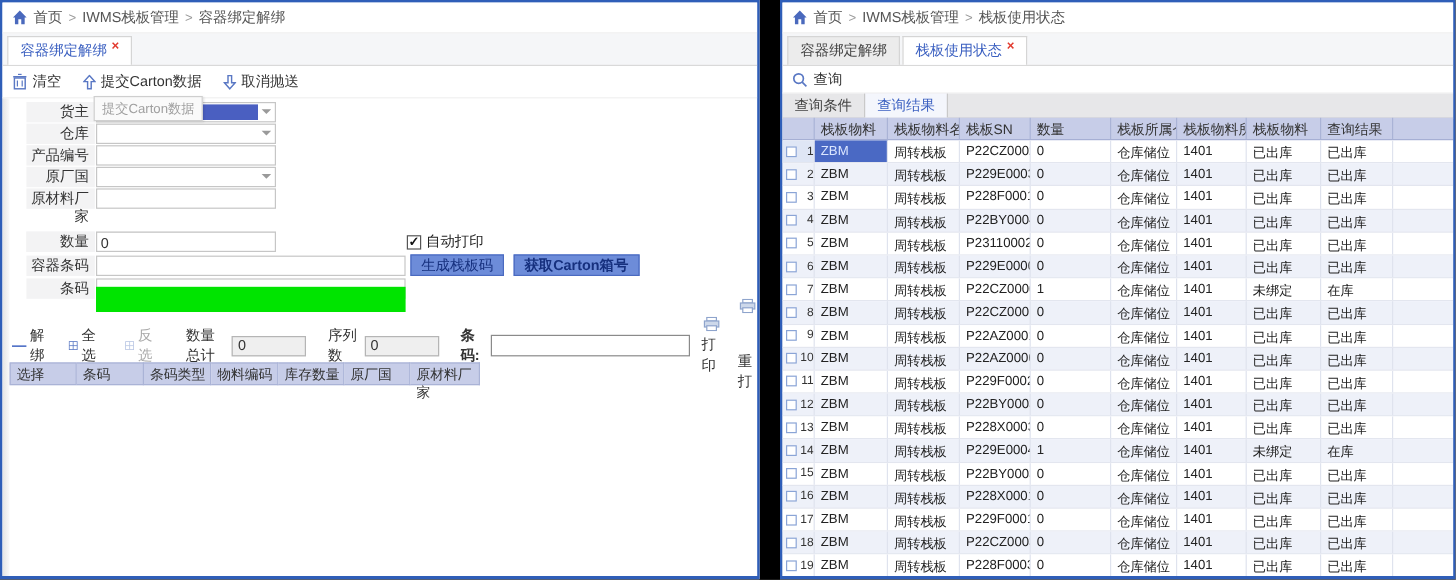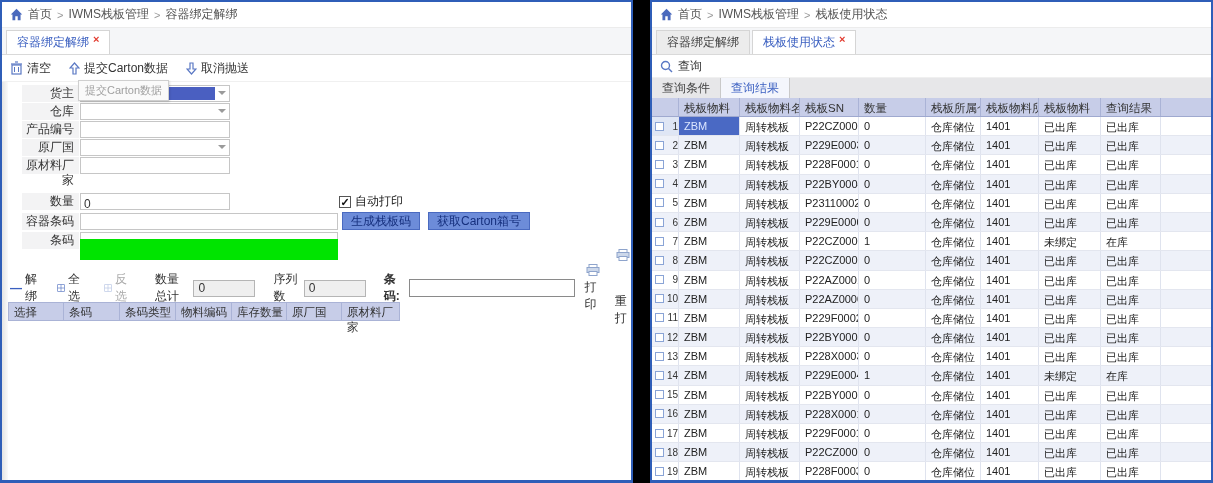--- a/index.html
+++ b/index.html
@@ -197,21 +197,21 @@
         </div>
       </div>
       <div class="chkrow" style="left:337px; top:111px;">
         <div class="chk">✓</div>
         <span>自动打印</span>
       </div>
       <div class="frow" style="top:130px;">
         <div class="flabel">容器条码</div>
         <div class="fctrl wide"><input type="text" style=""></div>
         <div class="bluebtn" style="margin-left:4px;">生成栈板码</div>
-        <div class="bluebtn" style="margin-left:8px;">获取Carton箱号</div>
+        <div class="bluebtn" style="margin-left:8px;font-weight:bold;">获取Carton箱号</div>
       </div>
       <div class="frow" style="top:149px;">
         <div class="flabel">条码</div>
         <div class="fctrl wide"><input type="text" style=""></div>
       </div>
       <div class="greenbar" style="background: rgb(0, 228, 0);"></div>
     </div>
 
     <div class="selrow">
       <div class="selitem">

